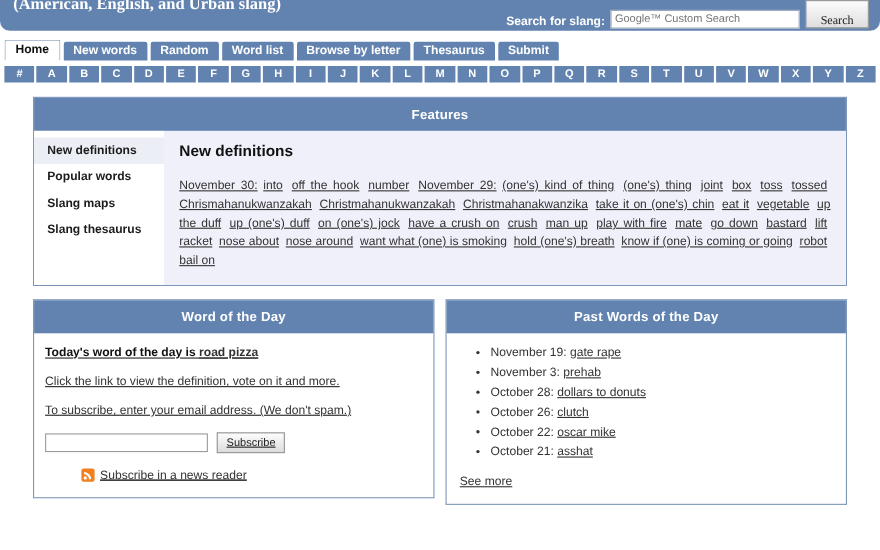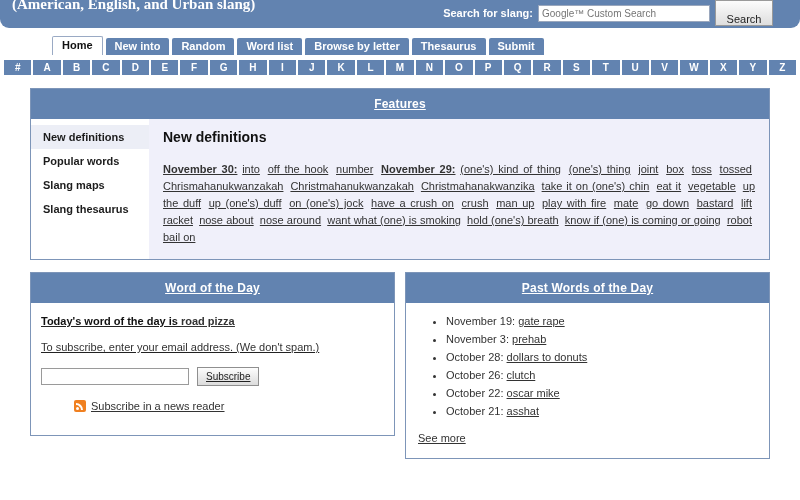--- a/index.html
+++ b/index.html
@@ -31,24 +31,24 @@
     left: 12px;
     top: -4px;
     font-family: "Liberation Serif", serif;
     font-size: 15px;
     font-weight: bold;
     color: #ffffff;
     white-space: nowrap;
   }
   .search-area {
     position: absolute;
-    right: 27px;
+    right: 10px;
     top: 0px;
     display: flex;
-    align-items: center;
+    align-items: flex-end;
     gap: 5px;
     margin-left: 40px;
   }
   .search-label {
     font-size: 11px;
     font-weight: bold;
     color: #ffffff;
     white-space: nowrap;
   }
   .search-input {
@@ -64,36 +64,35 @@
     line-height: 15px;
   }
   .search-btn {
     height: 19px;
     min-width: 58px;
     box-sizing: border-box;
     background: linear-gradient(#fcfcfc, #dedede);
     border: 1px solid #9a9a9a;
     font-size: 11px;
     color: #222222;
-    font-family: Liberation Sans, sans-serif;
+    font-family: Liberation Serif, serif;
     padding: 12px 6px;
     cursor: pointer;
   }
 
   
   .tabbar {
     position: relative;
     height: 19px;
     margin-top: 8px;
-    padding-left: 16px;
+    padding-left: 4px;
     display: flex;
     align-items: flex-end;
     gap: 3px;
     border-bottom: 2px solid #ffffff;
-    margin-left: 36px;
   }
   .tab {
     height: 17px;
     line-height: 17px;
     padding: 0 9px;
     background: #6283b0;
     color: #ffffff;
     font-size: 11px;
     font-weight: bold;
     border-top-left-radius: 2px;
@@ -145,21 +144,20 @@
   }
   .panel-head {
     background: #6283b0;
     color: #ffffff;
     font-size: 12px;
     font-weight: bold;
     text-align: center;
     height: 30px;
     line-height: 30px;
     letter-spacing: .2px;
-    text-decoration: underline;
   }
 
   
   .features-body {
     display: flex;
     background: #f0f0fa;
     min-height: 140px;
   }
   .feat-side {
     width: 118px;
@@ -190,21 +188,21 @@
     color: #111111;
     margin: 0 0 16px 0;
   }
   .deflist {
     font-size: 11px;
     line-height: 17px;
     color: #333333;
     text-align: justify;
   }
   .deflist .dategrp {
-    font-weight: bold;
+    font-weight: normal;
     color: #333333;
     text-decoration: underline;
     cursor: pointer;
   }
   .deflist .term {
     text-decoration: underline;
     color: #333333;
     cursor: pointer;
     margin-right: 3px;
   }
@@ -350,21 +348,21 @@
   <div class="banner-title">(American, English, and Urban slang)</div>
   <div class="search-area">
     <span class="search-label">Search for slang:</span>
     <input class="search-input" type="text" placeholder="Google™ Custom Search" style="">
     <button class="search-btn">Search</button>
   </div>
 </div>
 
 <div class="tabbar">
     <div class="tab active">Home</div>
-    <div class="tab">New into</div>
+    <div class="tab">New words</div>
     <div class="tab">Random</div>
     <div class="tab">Word list</div>
     <div class="tab">Browse by letter</div>
     <div class="tab">Thesaurus</div>
     <div class="tab">Submit</div>
   </div>
 
 <div class="alphabar">
     <div class="alpha">#</div>
     <div class="alpha">A</div>
@@ -415,20 +413,21 @@
 
   <div class="cols">
 
     <div class="col">
       <div class="panel">
         <div class="panel-head">Word of the Day</div>
         <div class="wotd-body">
           <div class="wotd-line1">
             <span>Today's word of the day is </span><a>road pizza</a>
           </div>
+          <div class="wotd-p">Click the link to view the definition, vote on it and more.</div>
           <div class="wotd-p">To subscribe, enter your email address. (We don't spam.)</div>
           <div class="sub-row">
             <input class="email-input" type="text" style="">
             <button class="sub-btn">Subscribe</button>
           </div>
           <div class="rss-row">
             <span class="rss-icon"></span>
             <span class="rss-link">Subscribe in a news reader</span>
           </div>
         </div>

